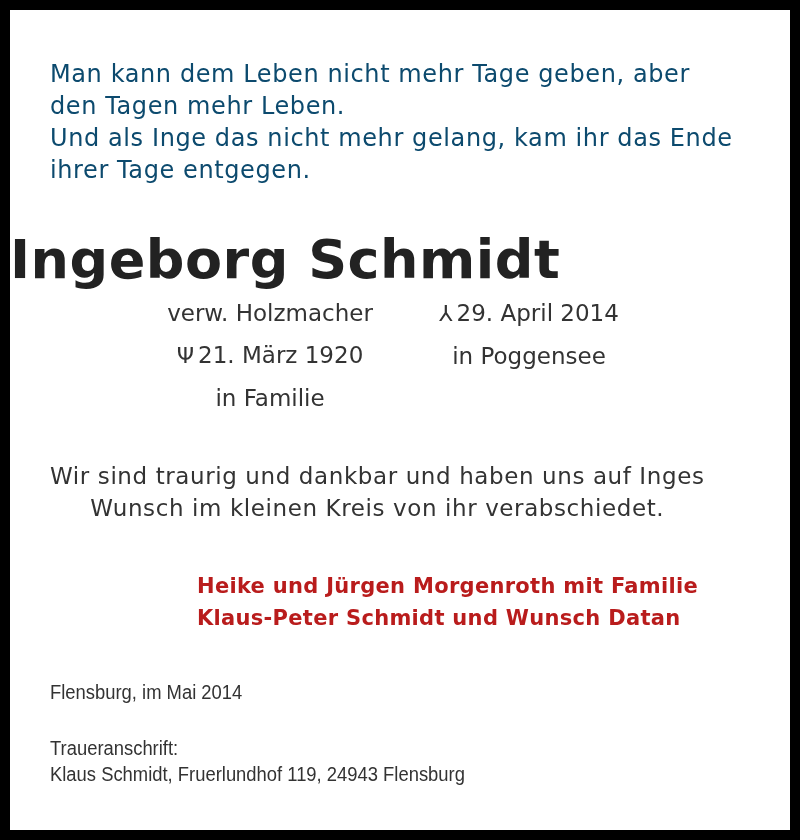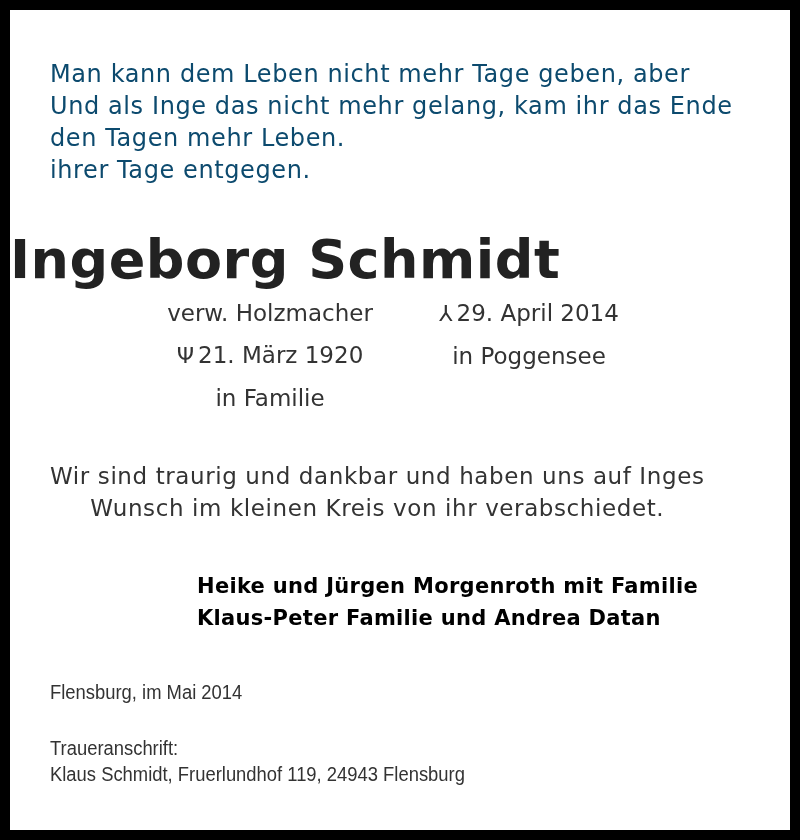--- a/index.html
+++ b/index.html
@@ -6,32 +6,32 @@
   body { width:800px; height:840px; background:#000; position:relative; overflow:hidden; }
   .card { position:absolute; left:10px; top:10px; width:780px; height:820px; background:#fff; color:#2a2a2a;
     font-family:"DejaVu Sans", sans-serif; }
   .abs { position:absolute; white-space:nowrap; }
   .verse { left:40px; top:48px; font-size:24px; line-height:32px; letter-spacing:0.6px; color:#0c4a6e; }
   .name { left:0; width:780px; top:218px; font-size:54px; font-weight:bold; color:#222; letter-spacing:0.5px; }
   .col { font-size:23px; line-height:42px; color:#333; text-align:center; }
   .colL { left:140px; width:240px; top:282px; }
   .colR { left:404px; width:230px; top:282px; }
   .msg { left:40px; top:450px; font-size:23px; line-height:32px; letter-spacing:0.6px; color:#333;text-align:center; }
-  .fam { left:187px; top:560px; font-size:21px; line-height:32px; font-weight:bold; color:#000000; letter-spacing:0.3px; }
+  .fam { left:187px; top:560px; font-size:21px; line-height:32px; font-weight:bold; color:#b91c1c; letter-spacing:0.3px; }
   .foot { left:40px; font-family:"Liberation Sans", sans-serif; font-size:20px; color:#333; transform:scaleX(0.92); transform-origin:left; }
   .sym { display:inline-block; font-size:22px; margin-right:4px; }
 </style>
 </head>
 <body>
 
 <div class="card">
   <div class="abs verse">
     <div>Man kann dem Leben nicht mehr Tage geben, aber</div>
+    <div>den Tagen mehr Leben.</div>
     <div>Und als Inge das nicht mehr gelang, kam ihr das Ende</div>
-    <div>den Tagen mehr Leben.</div>
     <div>ihrer Tage entgegen.</div>
   </div>
 
   <div class="abs name">Ingeborg Schmidt</div>
 
   <div class="abs col colL">
     <div>verw. Holzmacher</div>
     <div><span class="sym">Ψ</span><span>21. März 1920</span></div>
     <div>in Familie</div>
   </div>
@@ -41,19 +41,19 @@
     <div>in Poggensee</div>
   </div>
 
   <div class="abs msg">
     <div>Wir sind traurig und dankbar und haben uns auf Inges</div>
     <div>Wunsch im kleinen Kreis von ihr verabschiedet.</div>
   </div>
 
   <div class="abs fam">
     <div>Heike und Jürgen Morgenroth mit Familie</div>
-    <div>Klaus-Peter Familie und Andrea Datan</div>
+    <div>Klaus-Peter Schmidt und Wunsch Datan</div>
   </div>
 
   <div class="abs foot" style="top:671px">Flensburg, im Mai 2014</div>
   <div class="abs foot" style="top:727px">Traueranschrift:</div>
   <div class="abs foot" style="top:753px">Klaus Schmidt, Fruerlundhof 119, 24943 Flensburg</div>
 </div>
 
 </body></html>

